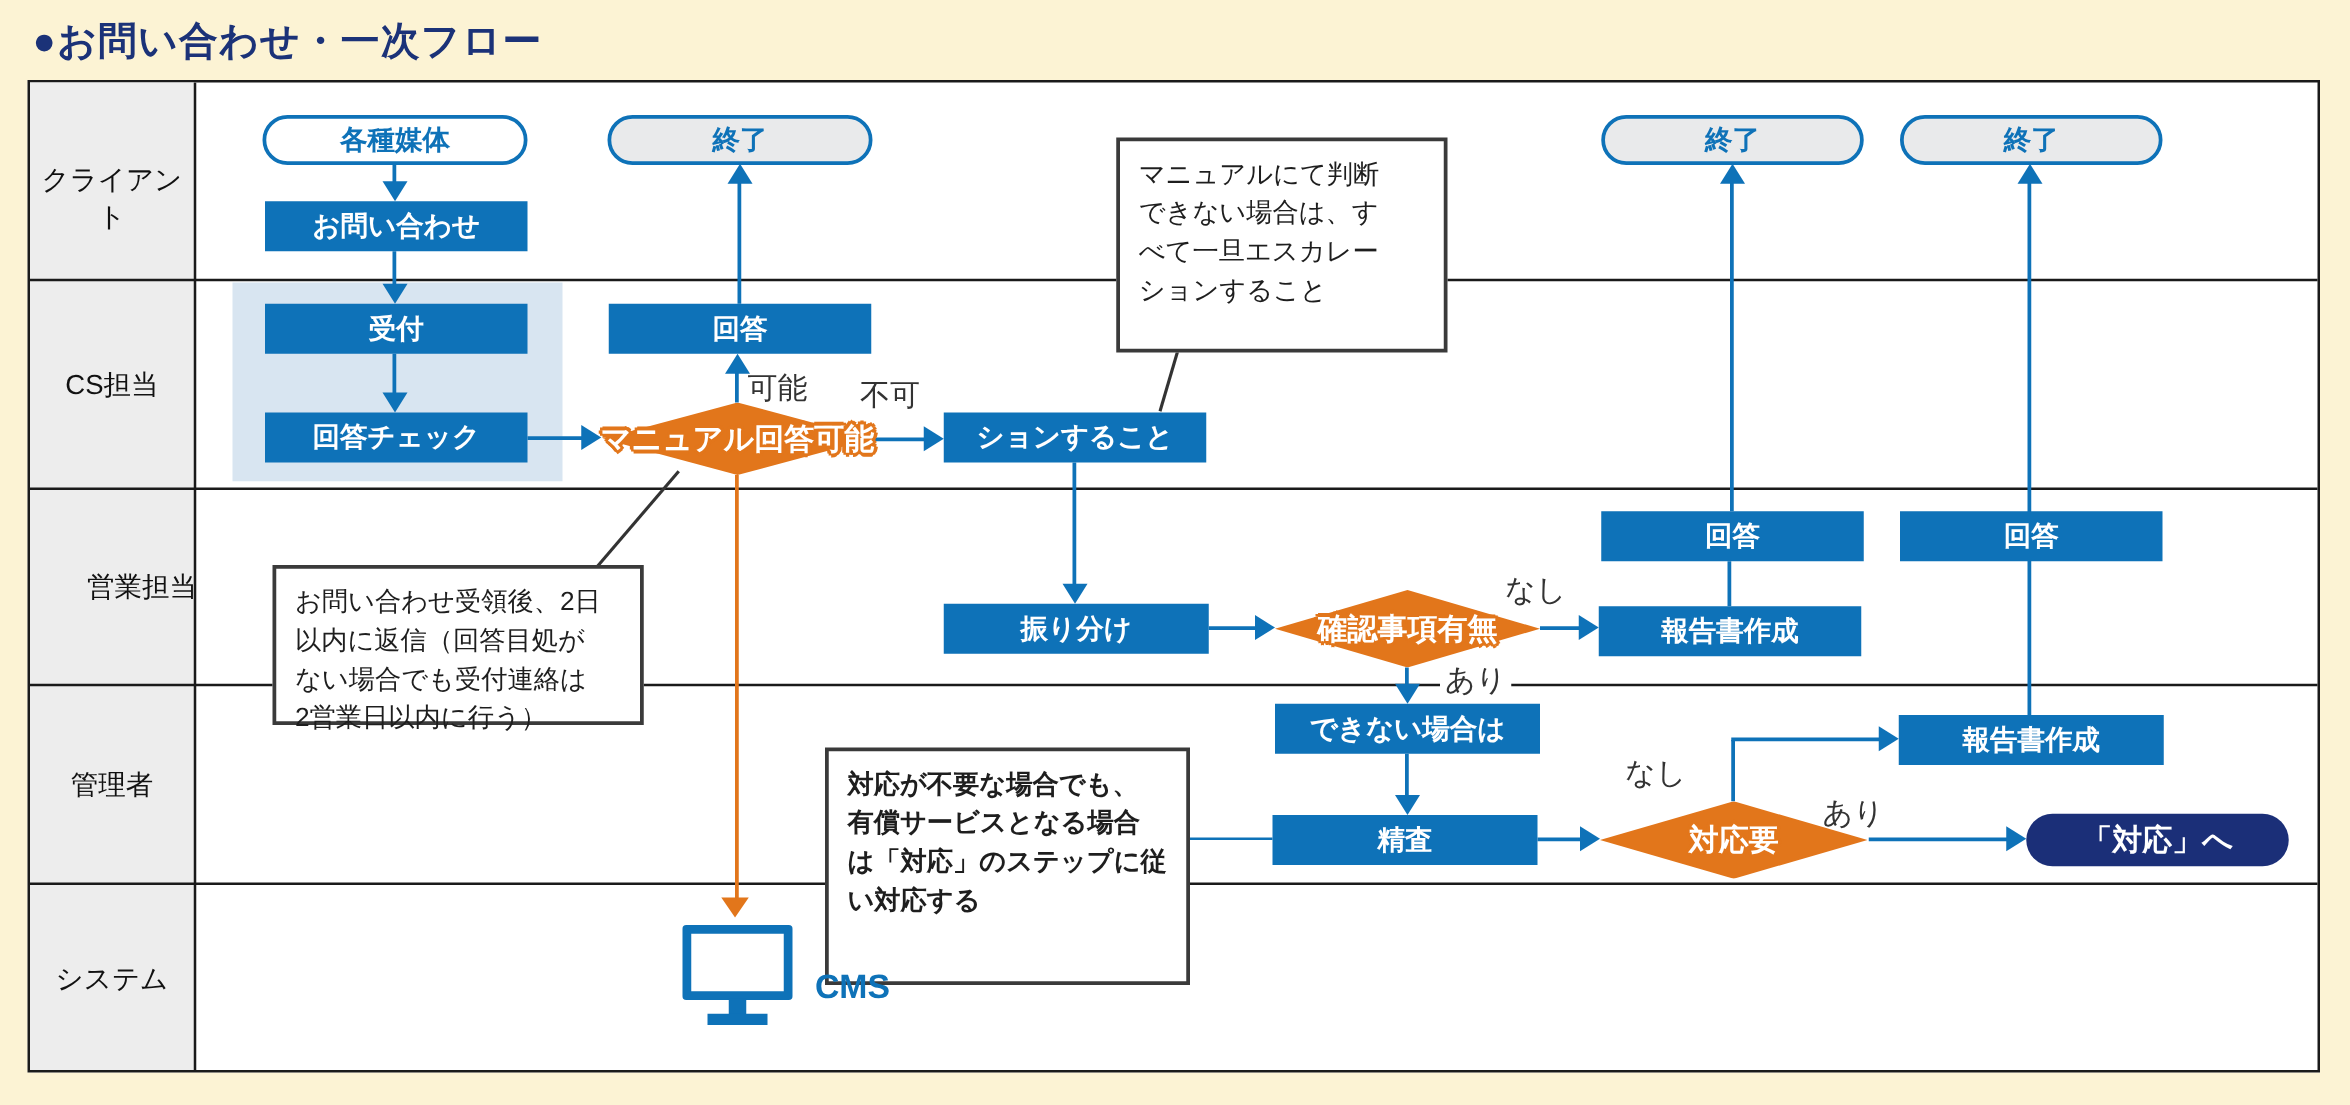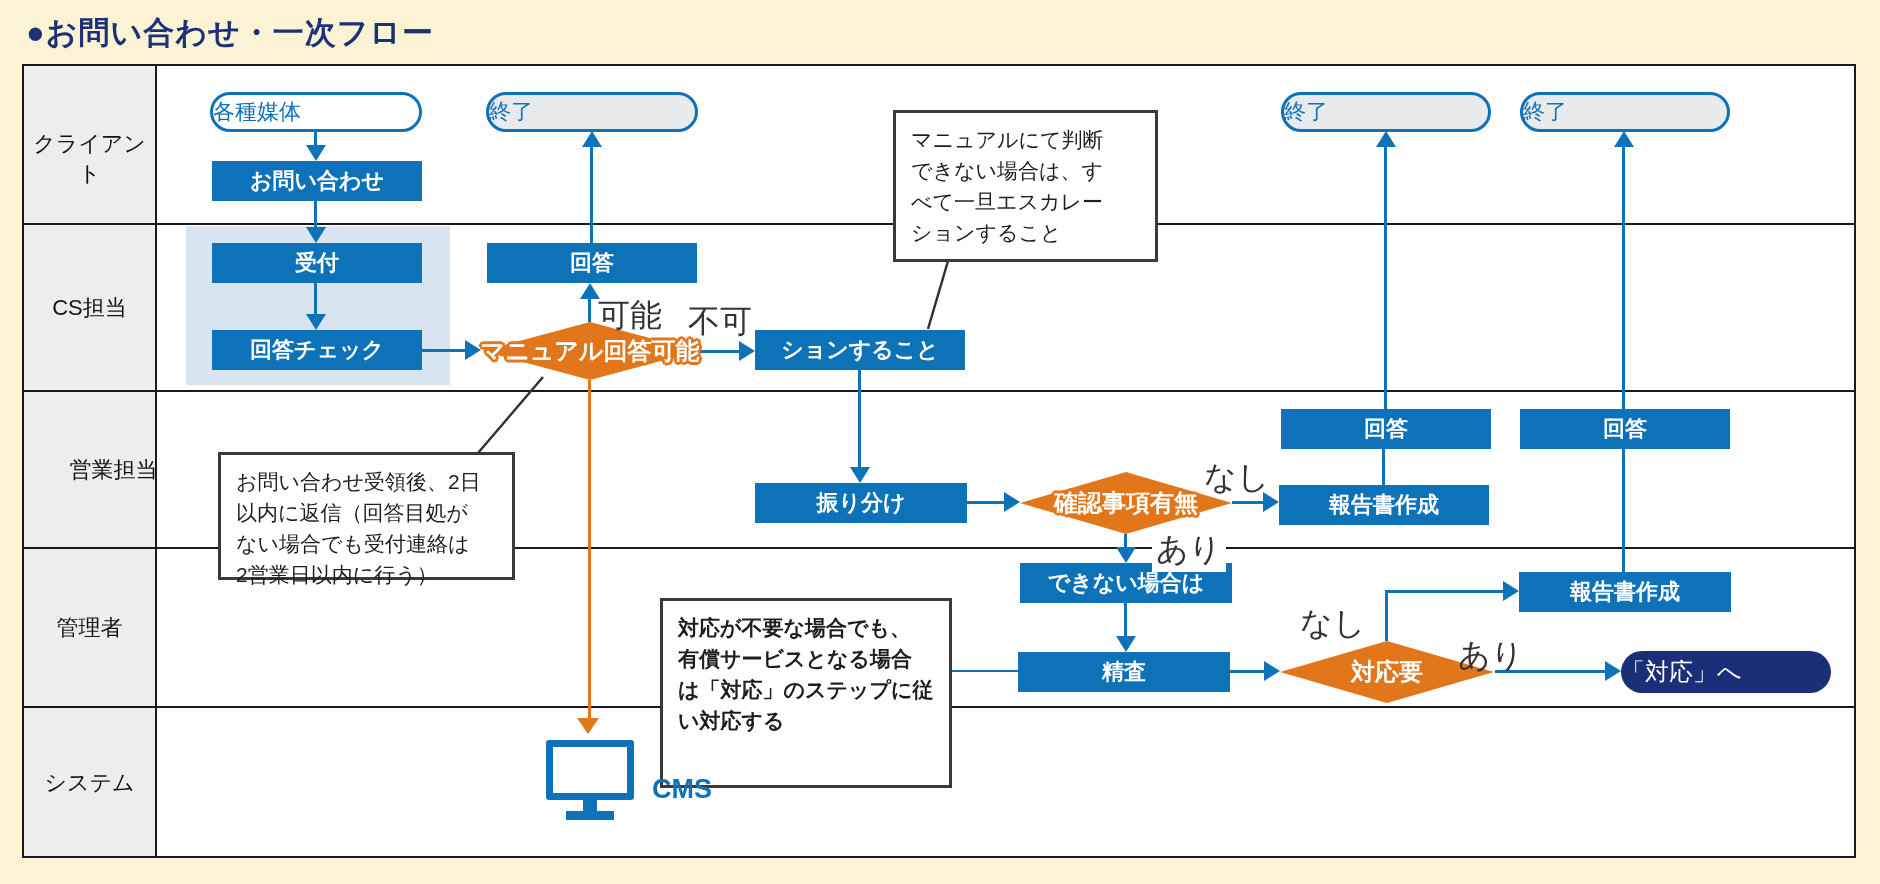--- a/index.html
+++ b/index.html
@@ -30,22 +30,22 @@
   .lane-label{
     position:absolute;left:22px;width:135px;height:30px;
     font-size:22px;color:#111;text-align:center;line-height:30px;
   }
   .box{
     position:absolute;background:var(--blue);color:#fff;font-weight:700;font-size:22px;
     display:flex;align-items:center;justify-content:center;box-sizing:border-box;
   }
   .pill{
     position:absolute;background:#fff;border:3px solid var(--blue);border-radius:22px;
-    color:var(--blue);font-weight:400;font-size:22px;
-    display:flex;align-items:center;justify-content:flex-start;box-sizing:border-box;
+    color:var(--blue);font-weight:700;font-size:22px;
+    display:flex;align-items:center;justify-content:center;box-sizing:border-box;
   }
   .pill.end{background:#e9eaeb;}
   .pill.navy{background:var(--navy);border:none;color:#fff;font-size:24px;}
   .highlight{position:absolute;background:#d8e5f1;}
   .diamond{position:absolute;display:flex;align-items:center;justify-content:center;}
   .diamond::before{
     content:"";position:absolute;left:0;top:0;right:0;bottom:0;background:var(--orange);
     clip-path:polygon(50% 0,100% 50%,50% 100%,0 50%);
   }
   .diamond span{
@@ -60,21 +60,21 @@
   .orange-c{background:var(--orange);}
   .arr{position:absolute;width:0;height:0;}
   .arr.down{border-left:10px solid transparent;border-right:10px solid transparent;border-top:16px solid var(--blue);}
   .arr.up{border-left:10px solid transparent;border-right:10px solid transparent;border-bottom:16px solid var(--blue);}
   .arr.right{border-top:10px solid transparent;border-bottom:10px solid transparent;border-left:16px solid var(--blue);}
   .arr.down.orange-a{border-top-color:var(--orange);border-left-width:11px;border-right-width:11px;background:none;}
   .note{
     position:absolute;background:#fff;border:3px solid #3a3a3a;color:#1e1e1e;
     font-size:21px;line-height:31px;padding:11px 15px;white-space:pre-line;box-sizing:border-box;
   }
-  .elabel{position:absolute;color:#333;font-size:32px;white-space:nowrap;}
+  .elabel{position:absolute;color:#333;font-size:24px;white-space:nowrap;}
   .elabel.onwhite{background:#fff;padding:0 4px;}
   .svg-overlay{position:absolute;left:0;top:0;pointer-events:none;}
   .monitor-screen{
     position:absolute;left:546px;top:740px;width:88px;height:60px;
     border:7px solid var(--blue);background:#fff;border-radius:3px;box-sizing:border-box;
   }
   .monitor-neck{position:absolute;left:583px;top:799px;width:14px;height:13px;background:var(--blue);}
   .monitor-base{position:absolute;left:566px;top:811px;width:48px;height:9px;background:var(--blue);}
   .cms-label{position:absolute;left:652px;top:774px;font-size:27px;font-weight:700;color:var(--blue);}
 </style>
@@ -230,21 +230,21 @@
     <span>「対応」へ</span>
   </div>
 
 <div class="elabel" style="left:598px;top:294px;">可能</div>
 <div class="elabel" style="left:688px;top:300px;">不可</div>
 <div class="elabel" style="left:1204px;top:456px;">なし</div>
 <div class="elabel onwhite" style="left:1152px;top:528px;">あり</div>
 <div class="elabel" style="left:1300px;top:602px;">なし</div>
 <div class="elabel" style="left:1458px;top:634px;">あり</div>
 
-<div class="note" style="left:893px;top:110px;width:265px;height:152px;">マニュアルにて判断
+<div class="note" style="left:893px;top:110px;width:265px;height:172px;">マニュアルにて判断
 できない場合は、す
 べて一旦エスカレー
 ションすること</div>
 <div class="note" style="left:218px;top:452px;width:297px;height:128px;">お問い合わせ受領後、2日
 以内に返信（回答目処が
 ない場合でも受付連絡は
 2営業日以内に行う）</div>
 <div class="note" style="left:660px;top:598px;width:292px;height:190px;font-weight:bold;">対応が不要な場合でも、
 有償サービスとなる場合
 は「対応」のステップに従

